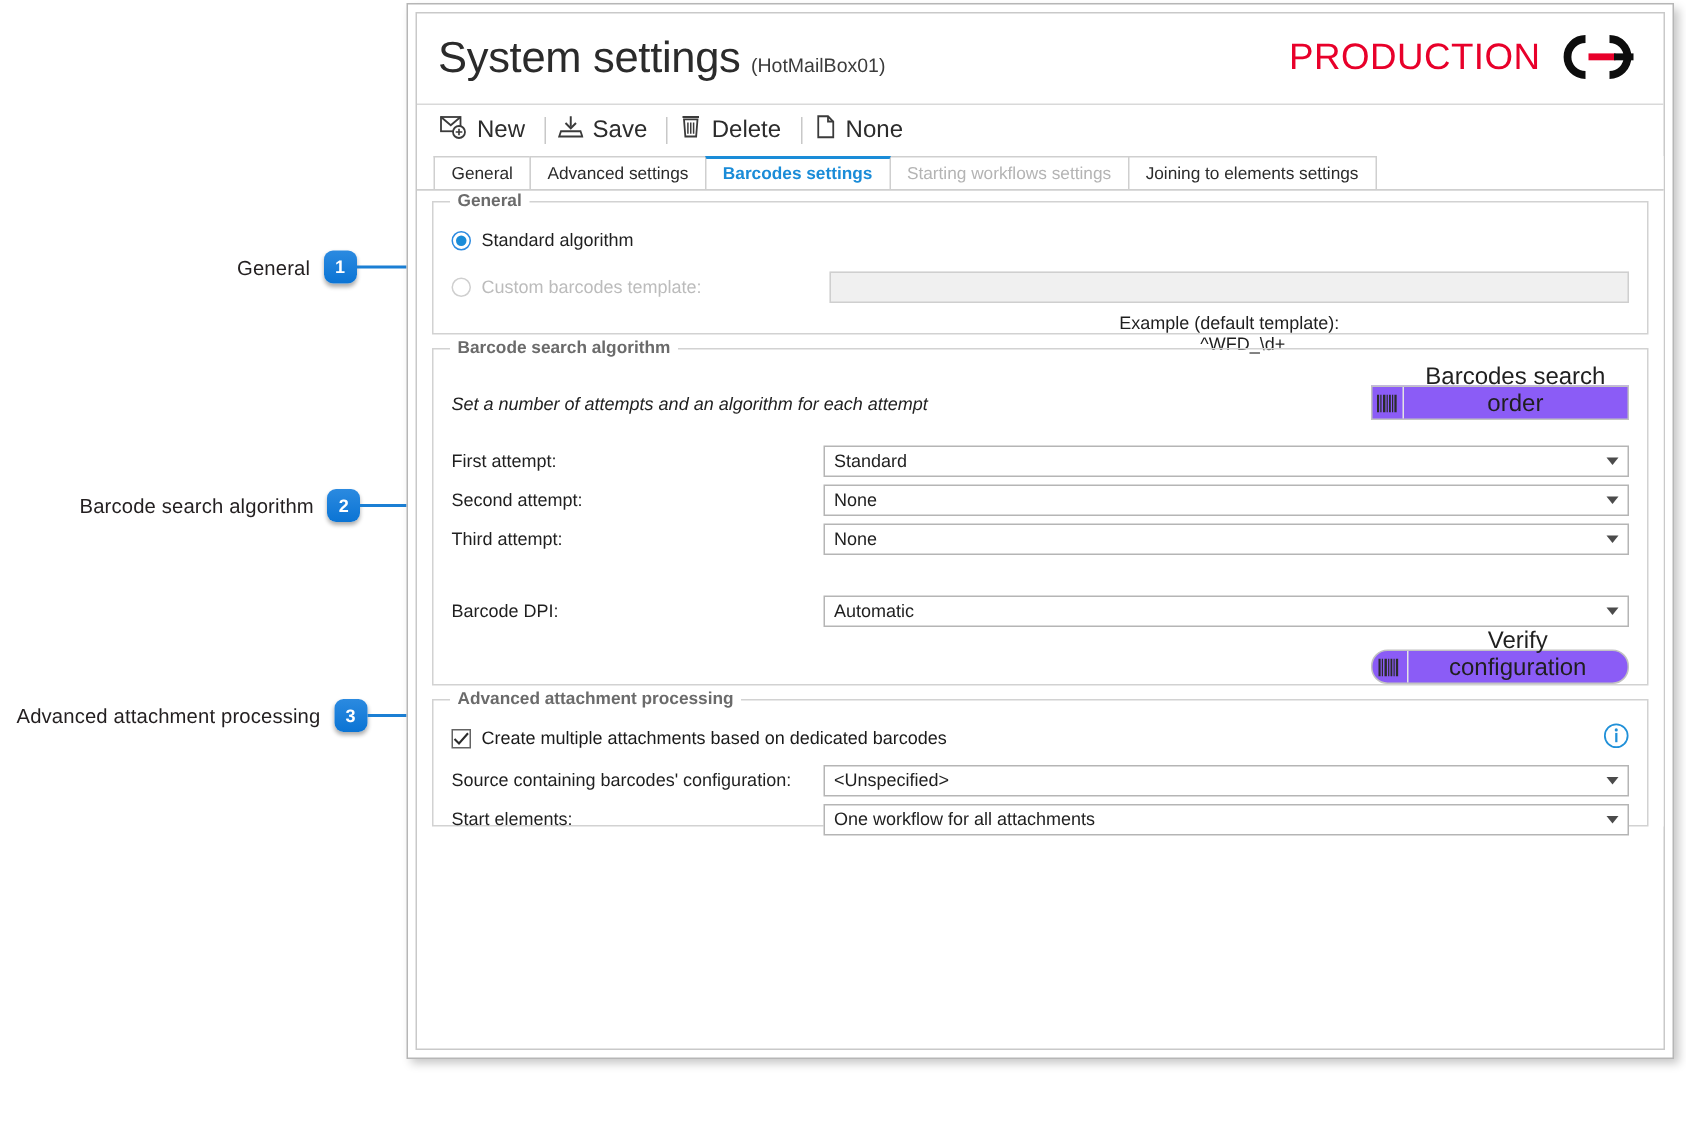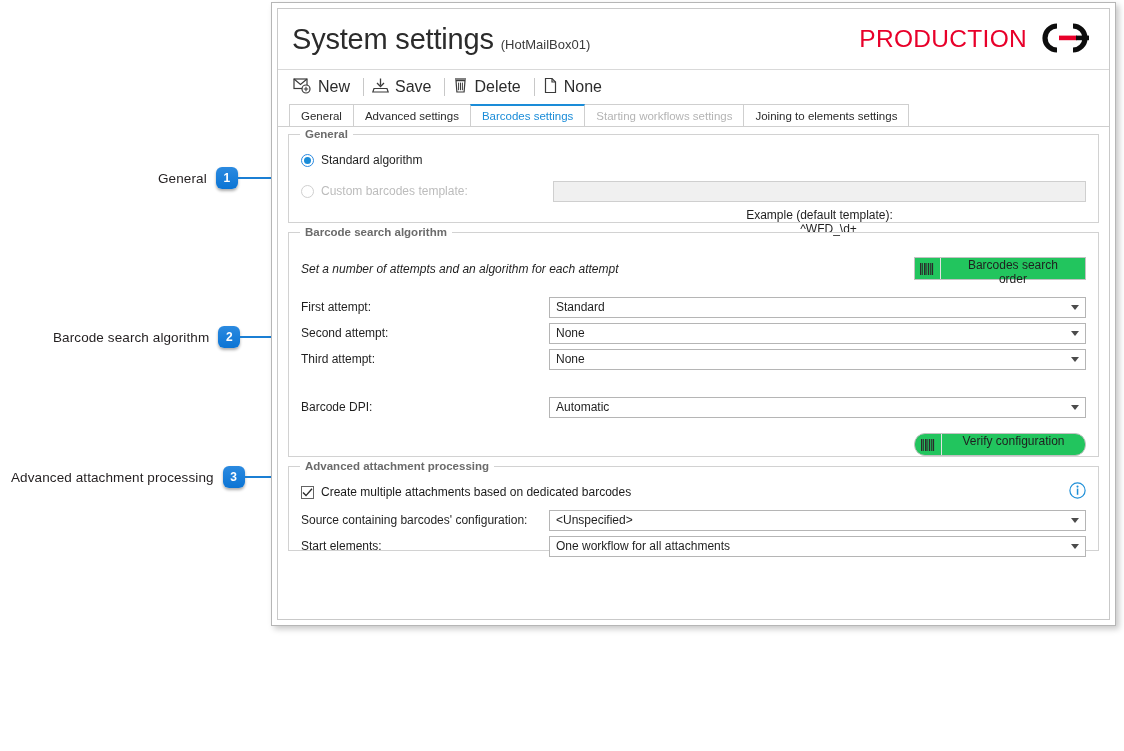--- a/index.html
+++ b/index.html
@@ -44,21 +44,21 @@
   .leader {
     height: 2px;
     background: #1b7fd4;
     margin-left: 0px;
   }
 
   
   .window {
     position: absolute;
     left: 271px; top: 2px;
-    width: 845px; height: 624px;
+    width: 845px; height: 704px;
     background: #ffffff;
     border: 1px solid #b6b6b6;
     box-shadow: 3px 3px 6px rgba(0,0,0,.22);
     box-sizing: border-box;
   }
   .window-inner {
     position: absolute;
     left: 5px; top: 5px; right: 5px; bottom: 5px;
     border: 1px solid #c9c9c9;
     background: #fff;
@@ -148,20 +148,21 @@
   .tab.disabled { color: #b4b4b4; }
   .tab.active {
     color: #1a8cd8;
     border-top: 2px solid #1a8cd8;
     border-left: 1px solid #cfcfcf;
     border-right: 1px solid #cfcfcf;
     padding-top: 3px;
     position: relative;
     z-index: 3;
     background: #fff;
+    font-weight: bold;
   }
   .tabs::after {
     content:"";
     position:absolute; left:0; right:0; bottom:-1px; height:1px;
     background:#cfcfcf;
   }
 
   
   .content {
     padding: 7px 10px 0 10px;
@@ -268,24 +269,24 @@
     border-left: 4px solid transparent;
     border-right: 4px solid transparent;
     border-top: 5px solid #4b4b4b;
     margin-right: 2px;
   }
 
   
   .pushbtn {
     height: 23px;
     border: 1px solid #c2c2c2;
-    background: #22c55e;
+    background: #8b5cf6;
     display: inline-flex;
-    align-items: flex-start;
-    font-size: 12px;
+    align-items: flex-end;
+    font-size: 16px;
     color: #1f1f1f;
     box-sizing: border-box;
     cursor: default;
   }
   .pushbtn .bicon {
     width: 26px;
     display: flex;
     justify-content: center;
     align-items: center;
     border-right: 1px solid #e3e3e3;

